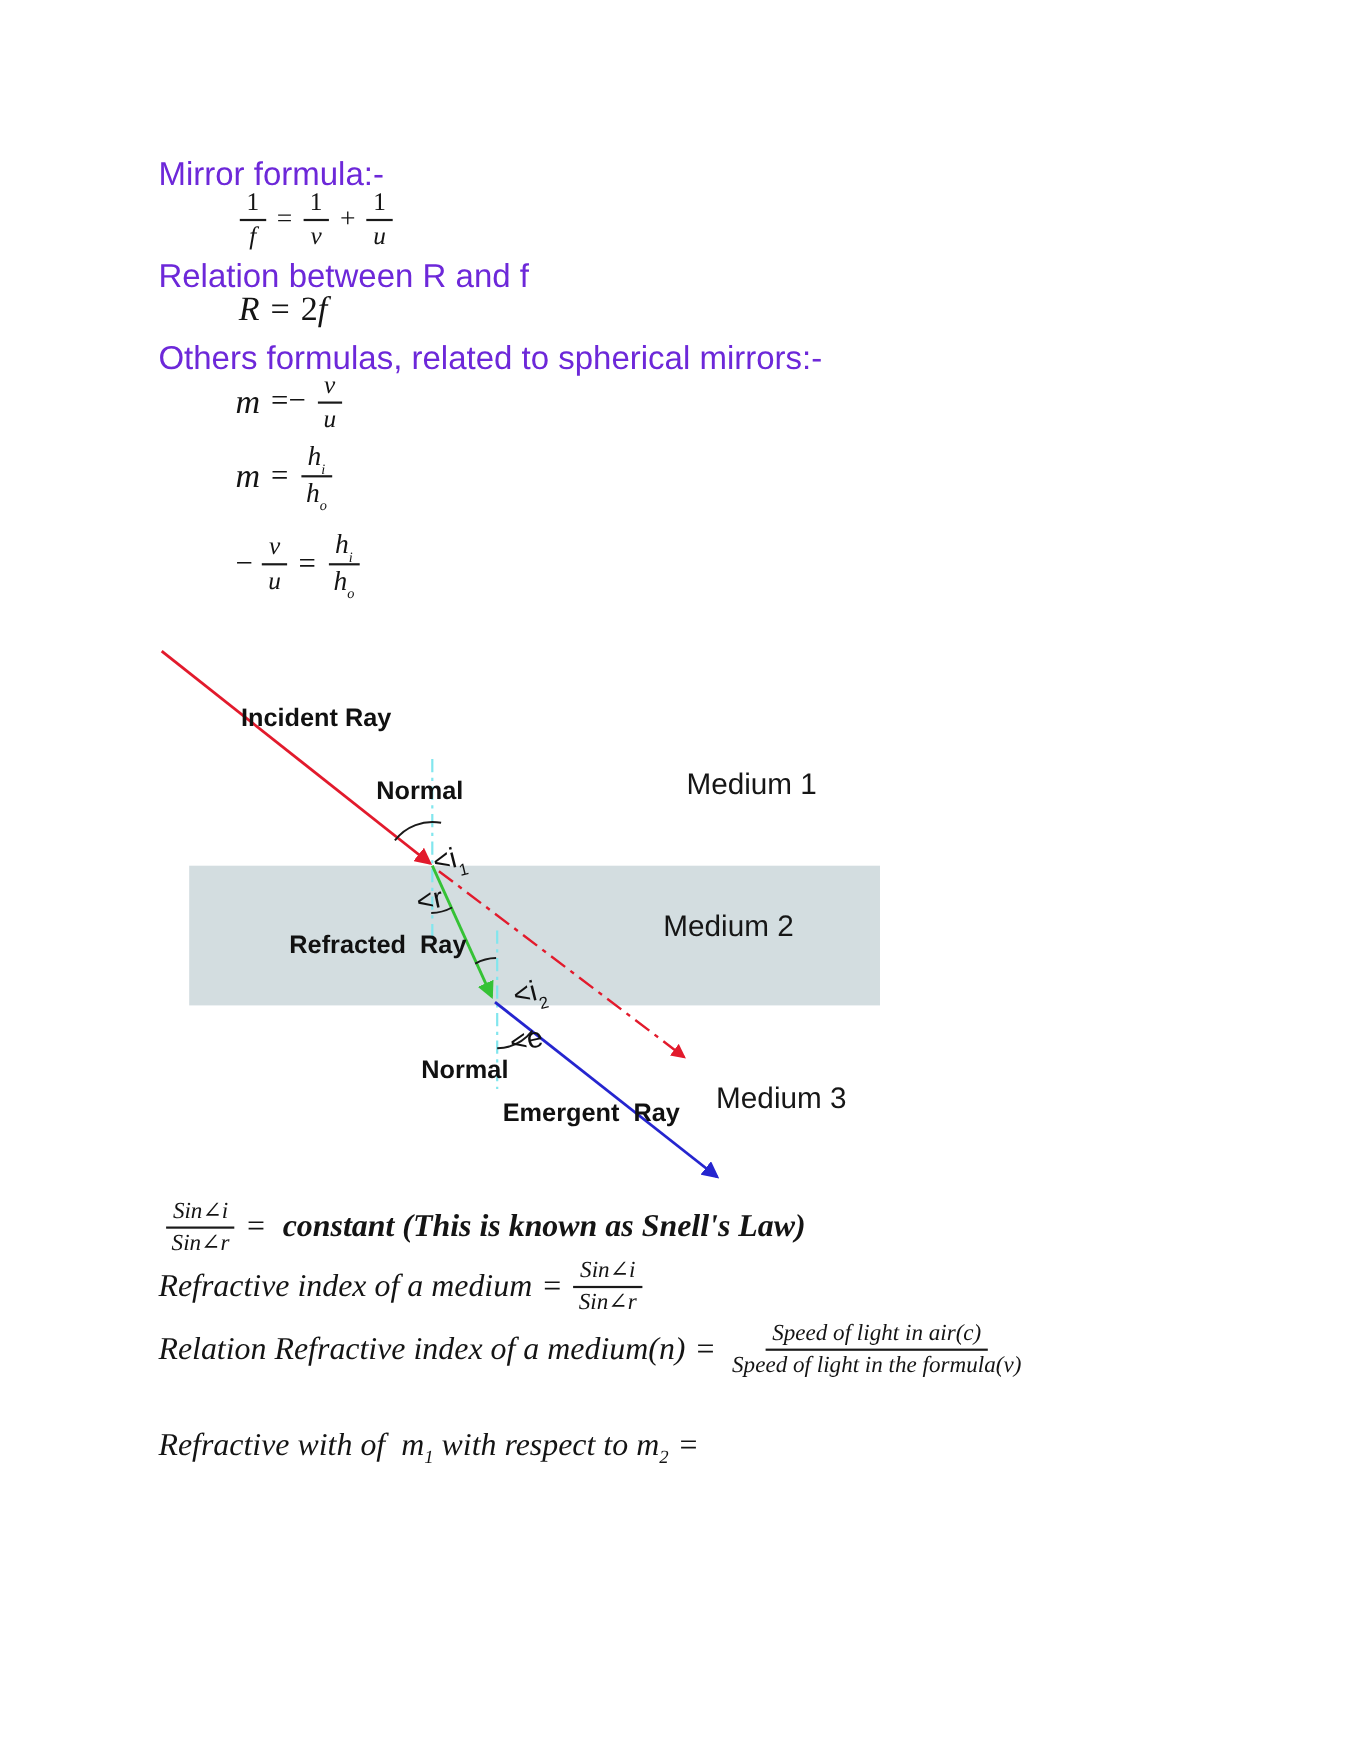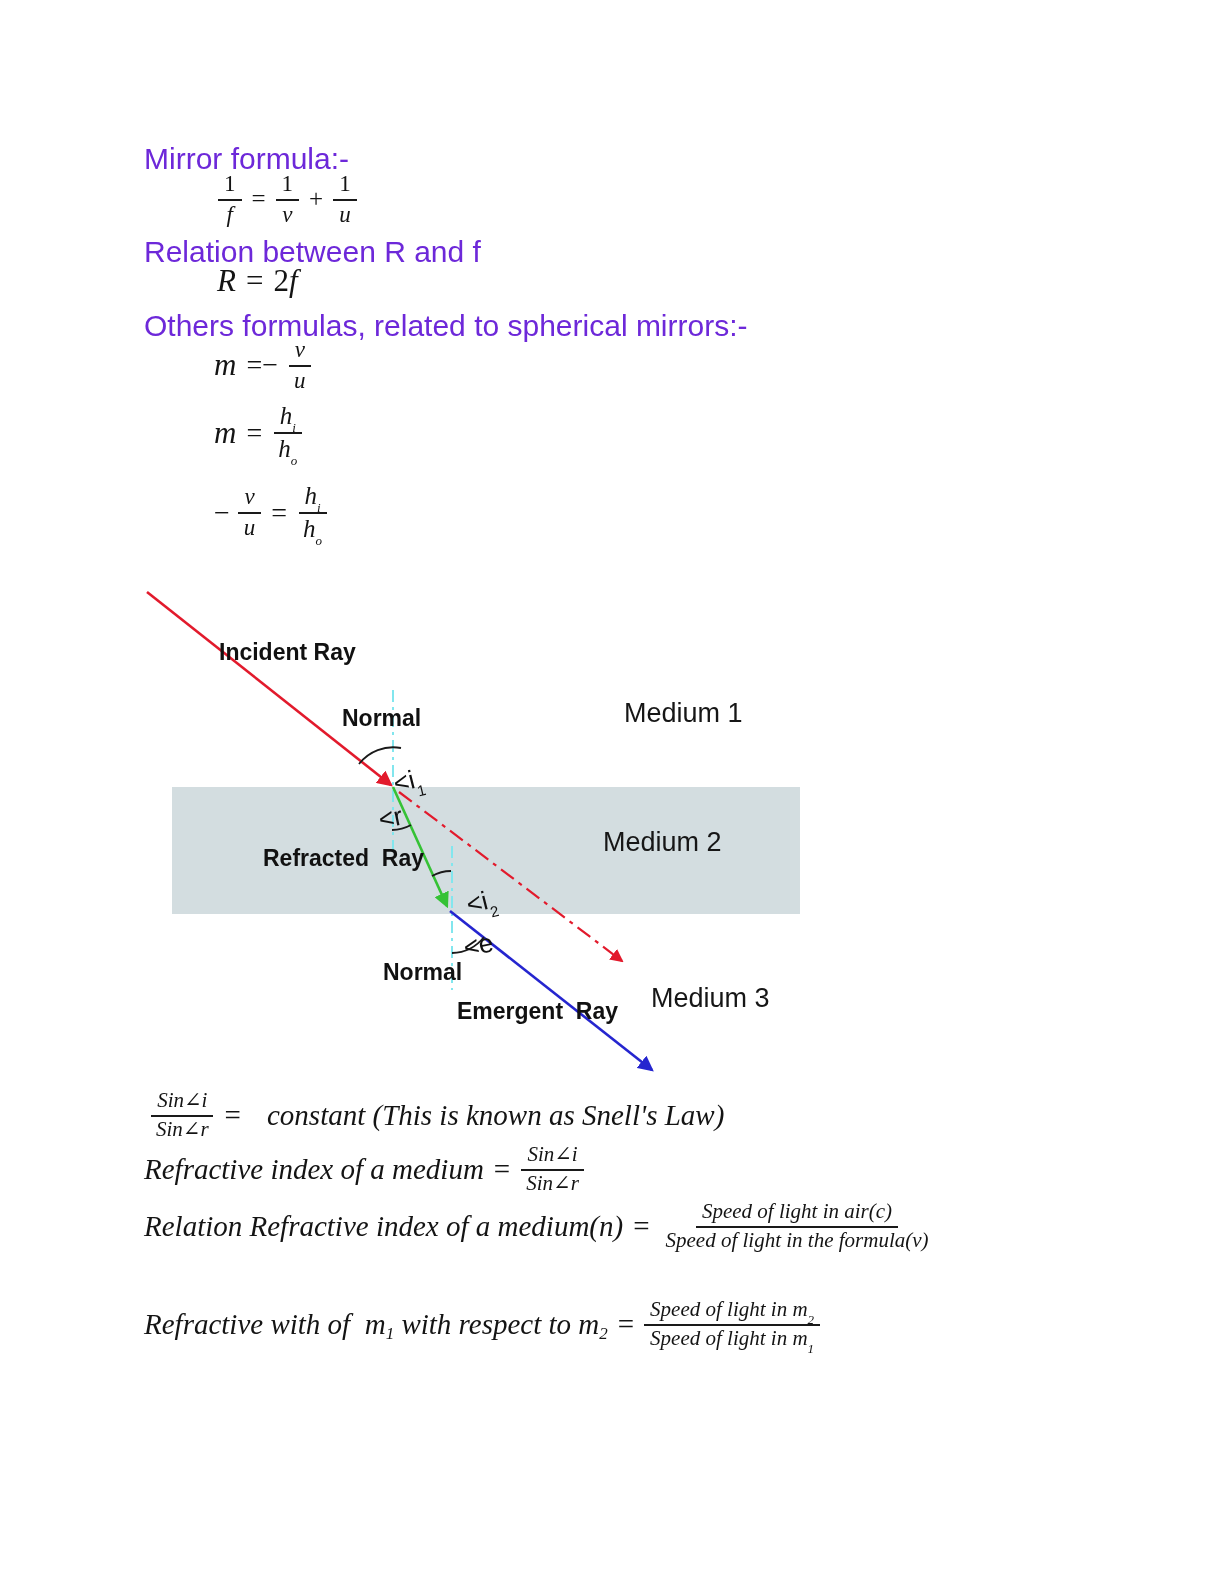--- a/index.html
+++ b/index.html
@@ -144,21 +144,21 @@
     <span>&lt;i</span><span class="asub">2</span>
   </div>
   <div class="abs angle" style="left:464px;top:933px;transform:rotate(-12deg);transform-origin:left center;">&lt;e</div>
 
   <div class="abs math eq" style="left:150px;top:1089px;">
     <span class="frac f21">
       <span class="num">Sin∠i</span>
       <span class="den">Sin∠r</span>
     </span>
     <span class="op big">=</span>
-    <span class="big" style="margin-left:16px;">constant (This is known as Snell's Law)</span>
+    <span class="big" style="margin-left:6px;font-weight:bold;">constant (This is known as Snell's Law)</span>
   </div>
 
   <div class="abs math eq" style="left:144px;top:1143px;">
     <span class="big">Refractive index of a medium</span>
     <span class="op big">=</span>
     <span class="frac f21">
       <span class="num">Sin∠i</span>
       <span class="den">Sin∠r</span>
     </span>
   </div>
@@ -168,19 +168,15 @@
     <span class="op big">=</span>
     <span class="frac f21">
       <span class="num">Speed of light in air(c)</span>
       <span class="den">Speed of light in the formula(v)</span>
     </span>
   </div>
 
   <div class="abs math eq" style="left:144px;top:1298px;">
     <span class="big ws-pre">Refractive with of  m</span><span class="sub-big">1</span><span class="big ws-pre"> with respect to m</span><span class="sub-big">2</span>
     <span class="op big">=</span>
-    <span class="frac f21">
-      <span class="num"><span>Speed of light in m</span><span class="sub-sm">2</span></span>
-      <span class="den"><span>Speed of light in m</span><span class="sub-sm">1</span></span>
-    </span>
   </div>
 
 </div>
 
 </body></html>

